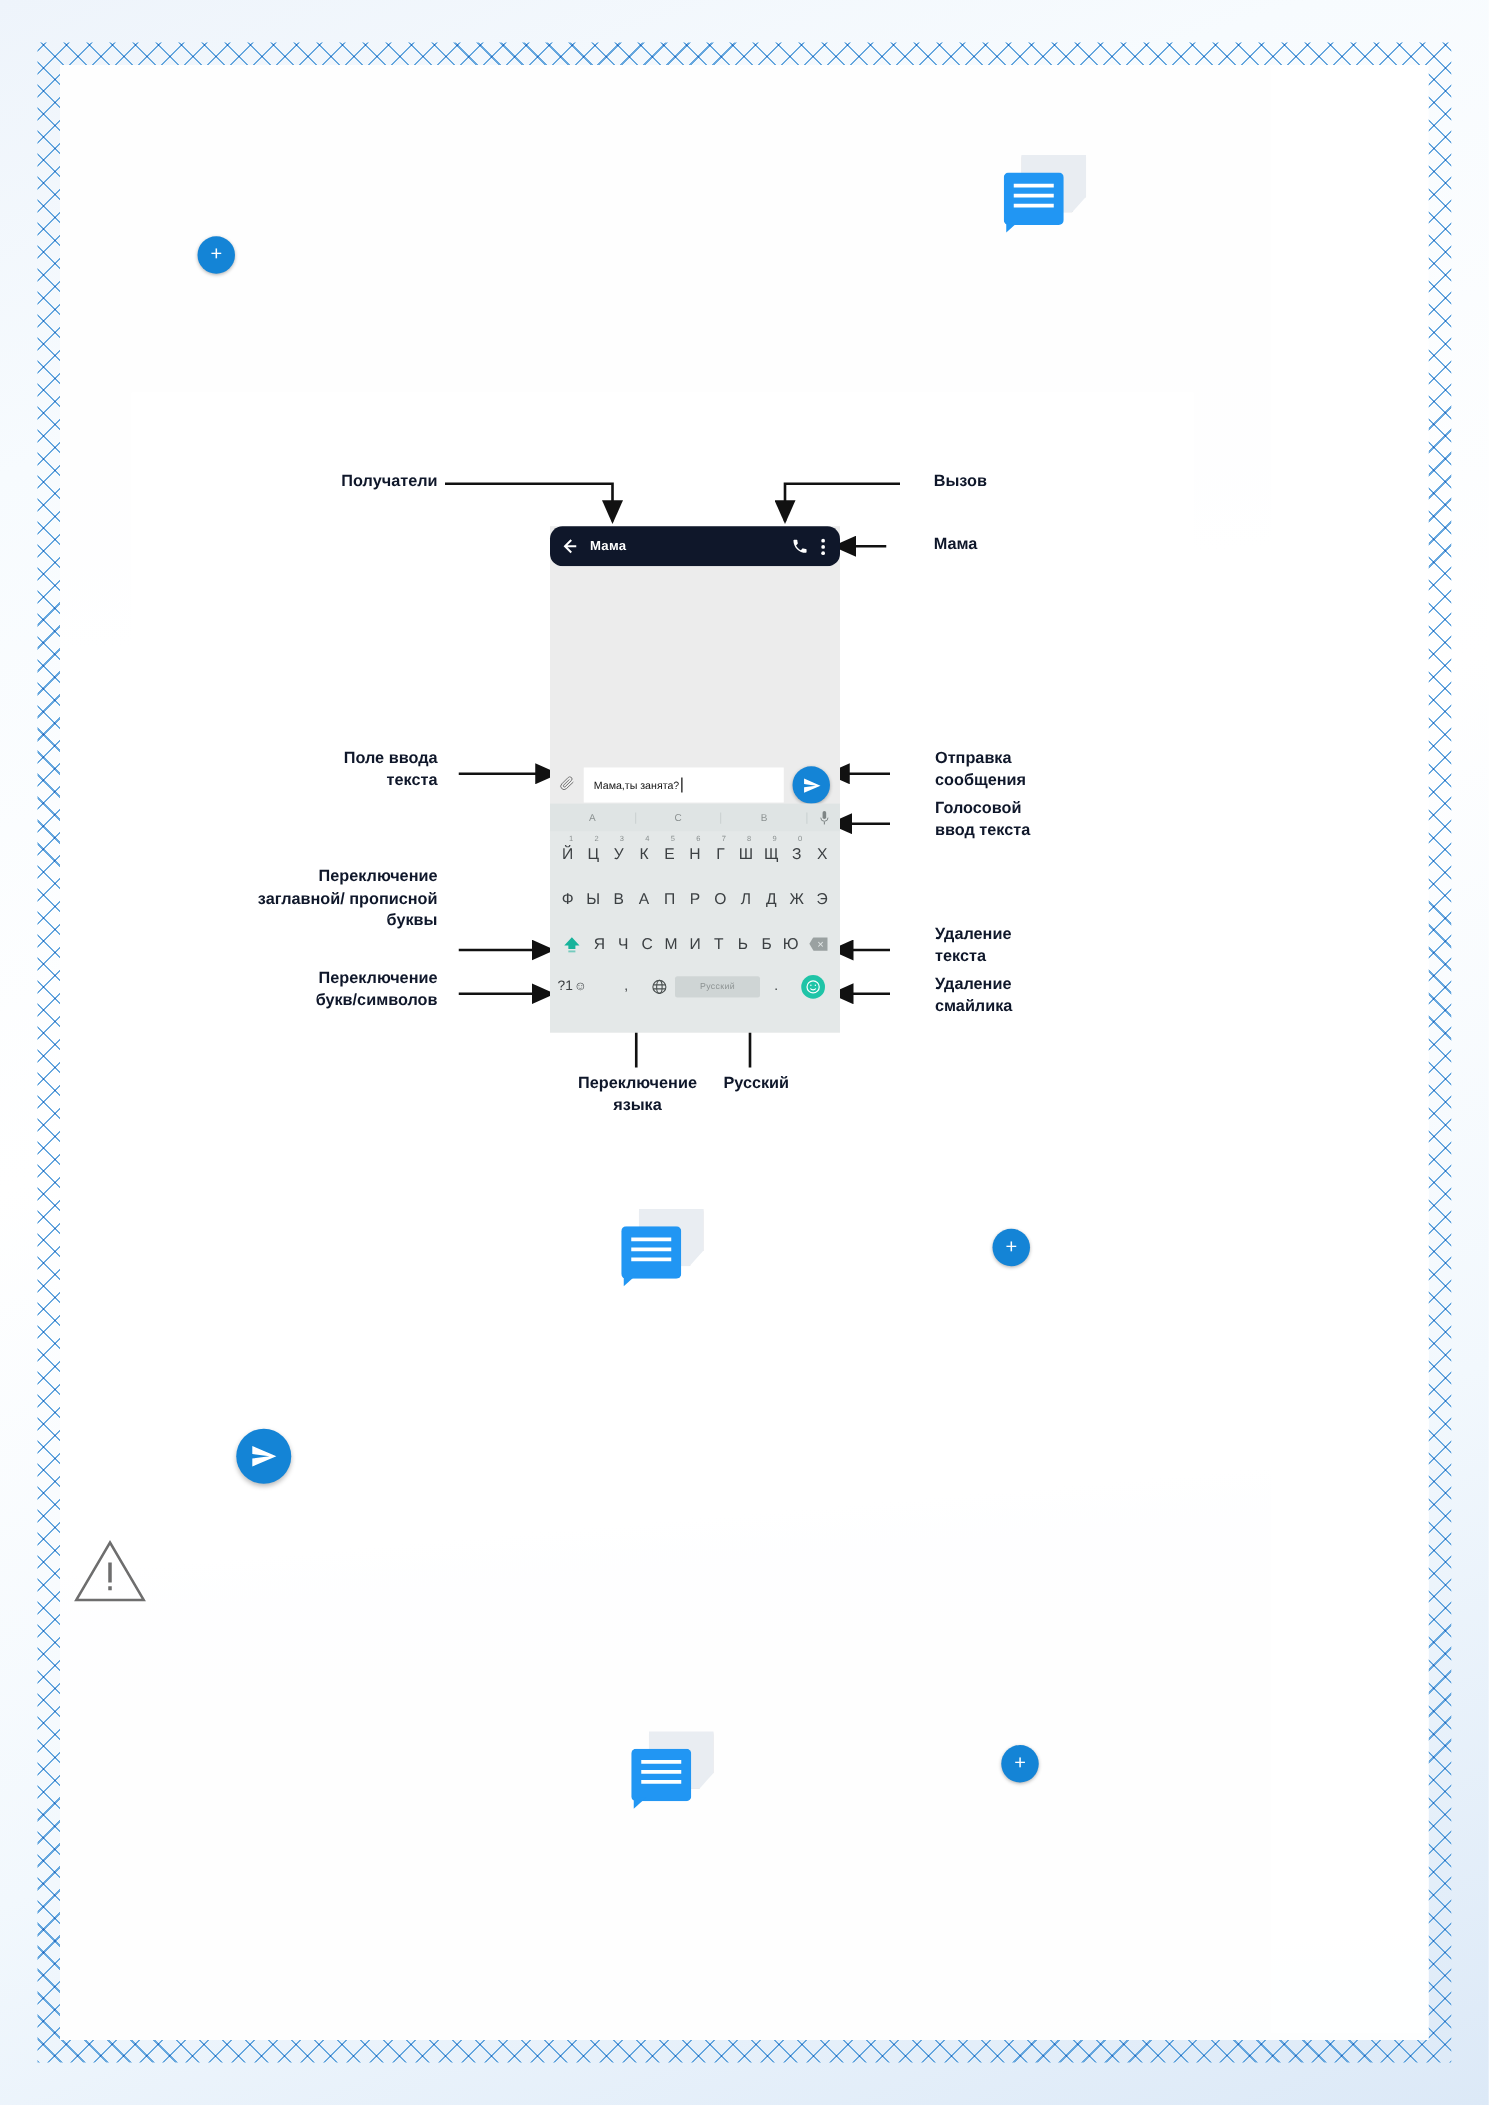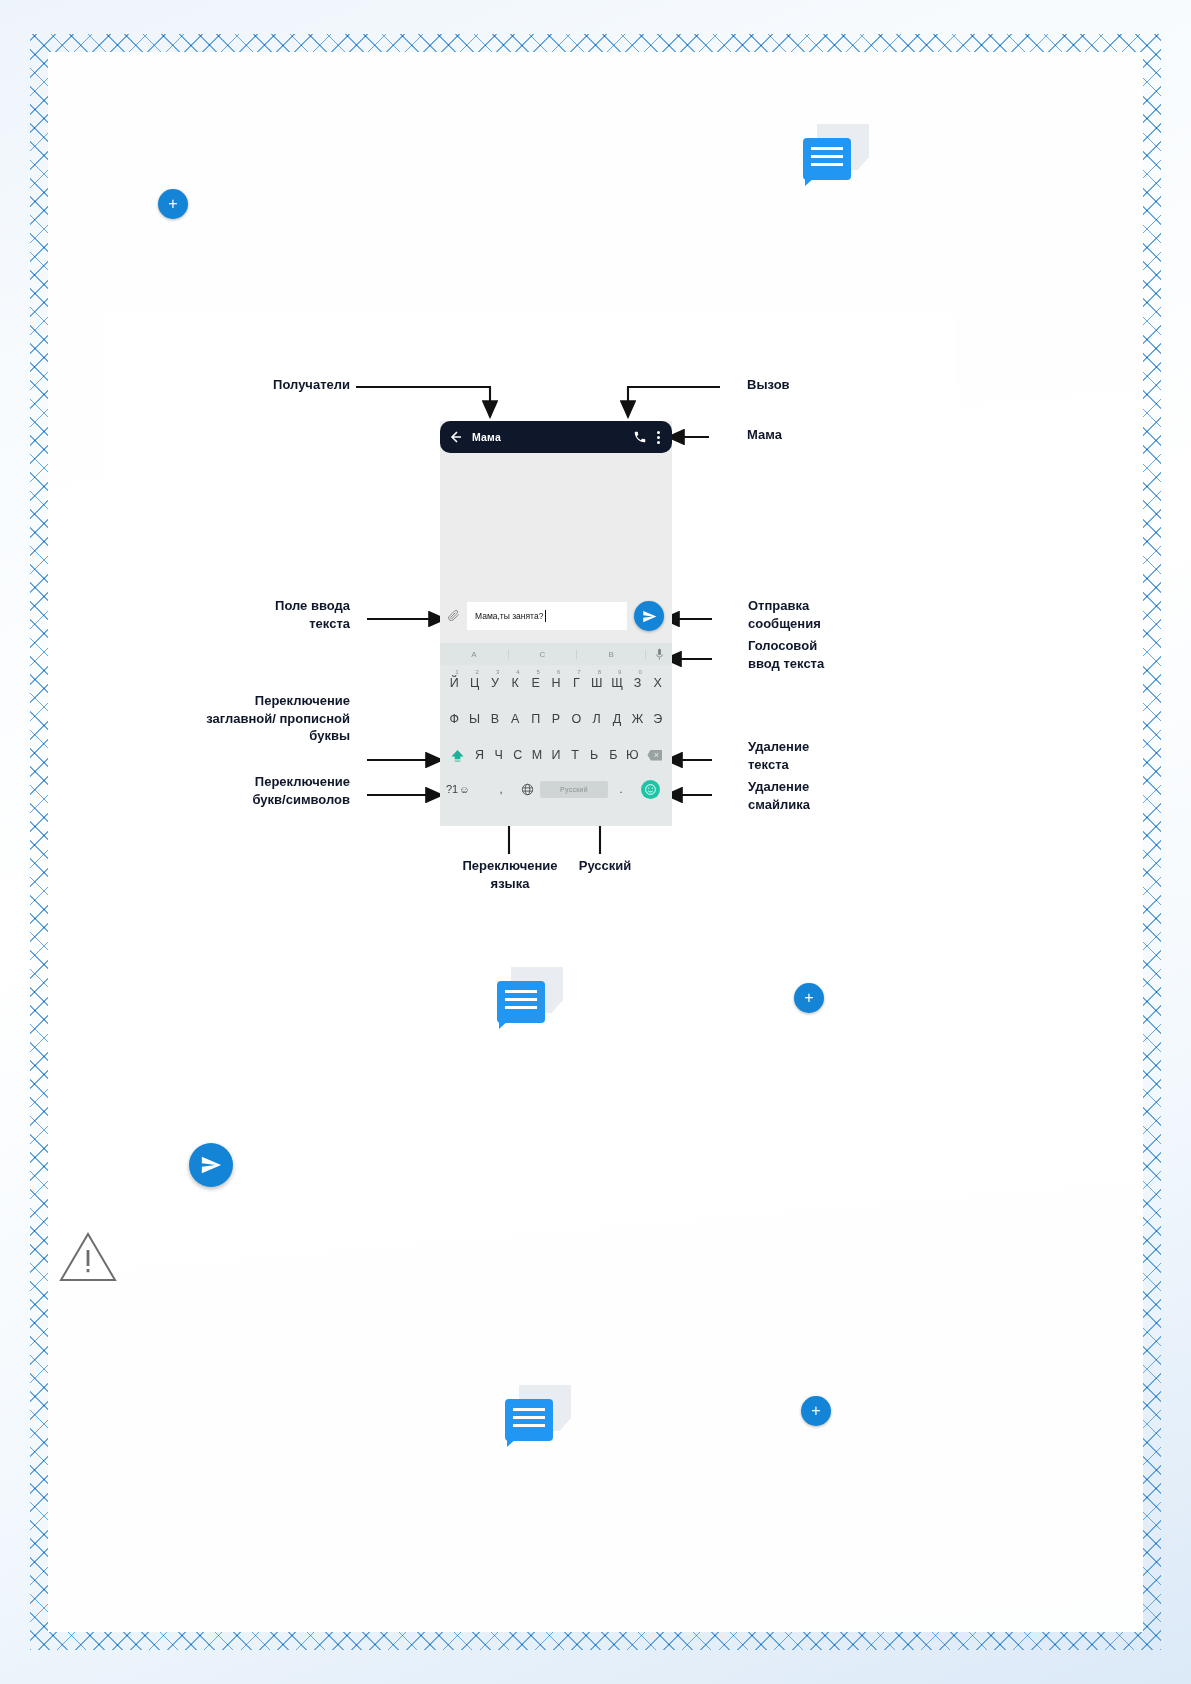--- a/index.html
+++ b/index.html
@@ -102,21 +102,21 @@
   #appbar .kebab i{
     position:absolute; left:0; width:3px; height:3px; border-radius:50%; background:#fff;
   }
   #appbar .kebab i:nth-child(1){ top:2px; }
   #appbar .kebab i:nth-child(2){ top:7px; }
   #appbar .kebab i:nth-child(3){ top:12px; }
 
   #thread{ position:absolute; left:0; top:32px; width:100%; height:152px; background:#ececec; }
 
   #composer{
-    position:absolute; left:0; top:176px; width:100%; height:38px;
+    position:absolute; left:0; top:188px; width:100%; height:38px;
     background:#ececec; display:flex; align-items:center; padding:0 6px;
   }
   #composer .clip{ width:16px; flex:0 0 16px; text-align:center; }
   #composer .clip svg{ width:14px; height:11px; stroke:#6b6b6b; fill:none; stroke-width:1.3; }
   #composer .field{
     flex:1 1 auto; height:28px; background:#ffffff; margin:0 5px;
     display:flex; align-items:center; padding:0 8px;
   }
   #composer .field .txt{ font-size:8.5px; color:#111; white-space:nowrap; }
   #composer .field .caret{

